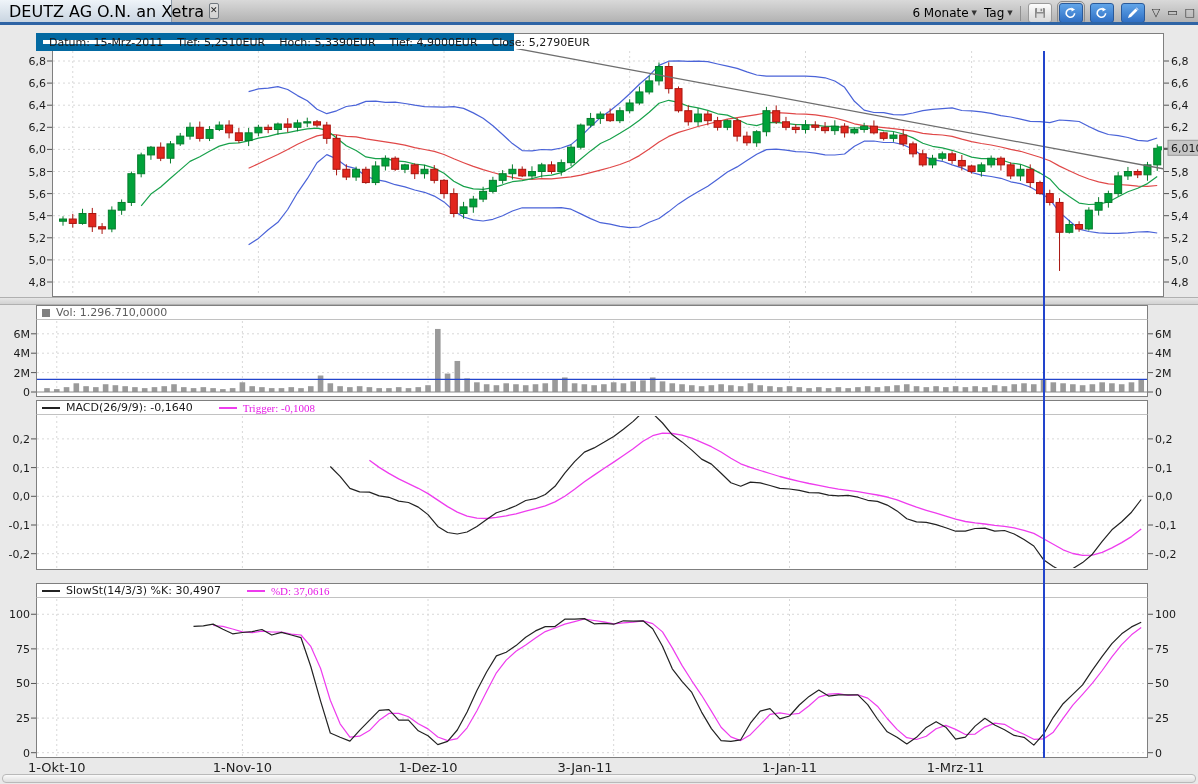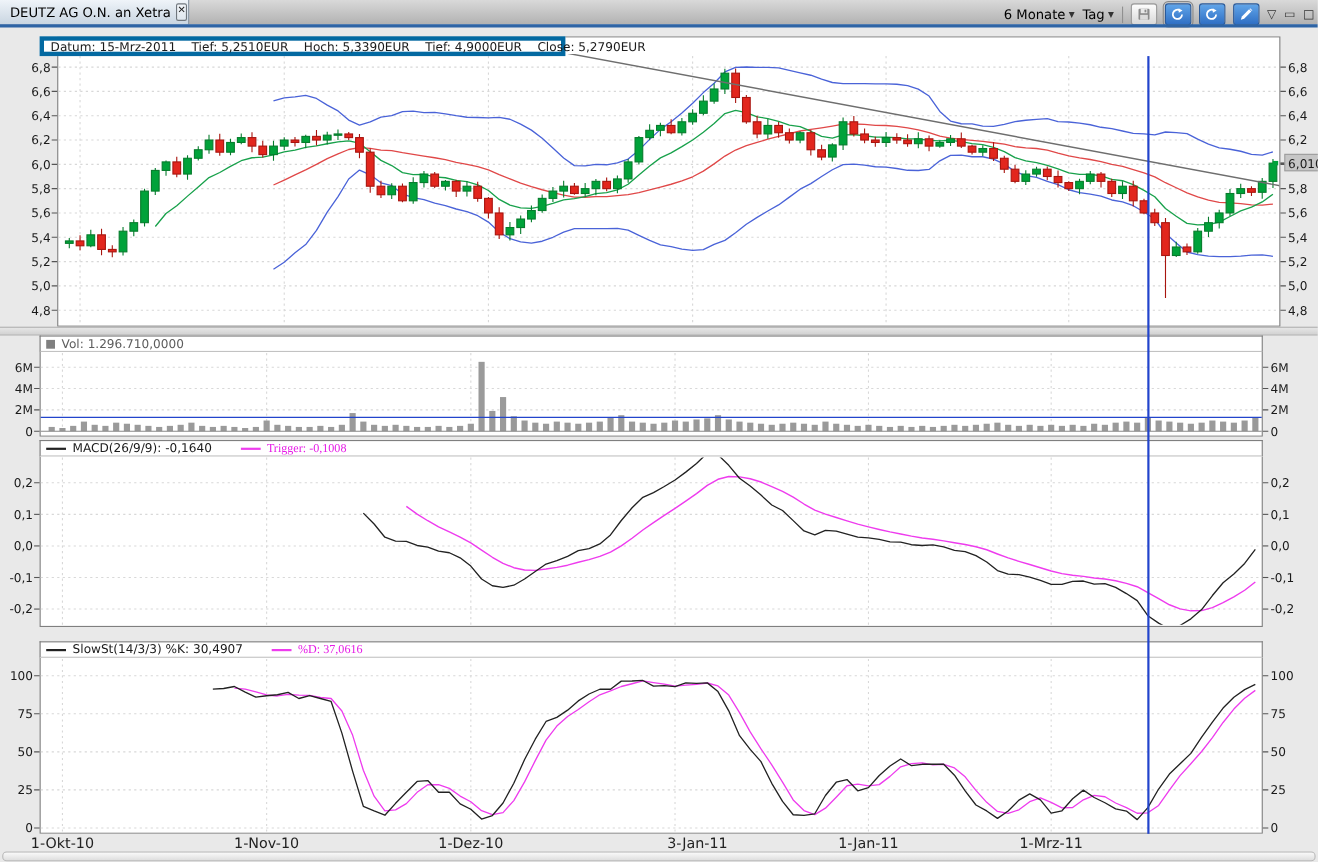--- a/index.html
+++ b/index.html
@@ -5,37 +5,37 @@
   html,body{margin:0;padding:0;}
   body{width:1198px;height:784px;overflow:hidden;position:relative;background:#e9e9e9;
        font-family:"DejaVu Sans","Liberation Sans",sans-serif;font-size:11px;color:#1a1a1a;}
   .abs{position:absolute;}
   
   .tabbar{top:0;left:0;width:1198px;height:22px;background:linear-gradient(#d9d9d9,#b2b2b2);}
   .bluebar{top:22px;left:0;width:1198px;height:3px;background:#2e64a5;}
   .tab{top:0;left:0;width:172px;height:22px;background:linear-gradient(#eff4f9,#c9d5e1);
        border-right:1px solid #8a97a5;box-sizing:border-box;display:flex;align-items:center;
        padding:0 4px;gap:5px;}
-  .tab-title{font-size:12px;color:#000;white-space:nowrap;flex:1;}
+  .tab-title{font-size:16px;color:#000;white-space:nowrap;flex:1;}
   .tab-close{width:14px;height:14px;border:1px solid #70777e;border-radius:2px;font-size:9px;
        line-height:12px;text-align:center;color:#222;background:rgba(255,255,255,.35);cursor:default;}
   .controls{top:0;right:3px;height:26px;display:flex;align-items:center;gap:7px;}
   .ddl{display:flex;align-items:center;gap:3px;font-size:12px;color:#000;}
   .caret{font-size:7px;color:#333;}
   .vsep{width:1px;height:15px;background:#909090;}
   .iconbtn{width:22px;height:18px;border:1px solid #9a9a9a;border-radius:3px;
        background:linear-gradient(#fdfdfd,#d8d8d8);display:flex;align-items:center;justify-content:center;}
   .bluebtn{background:linear-gradient(#61a5e9,#2f6fc4);border:1px solid #2a5a9a;}
   .framed{outline:1px solid #8a8a8a;outline-offset:1px;}
   .winglyph{font-size:11px;color:#333;line-height:22px;}
   
   .legendrow{left:36px;width:1112px;height:15px;box-sizing:border-box;display:flex;align-items:center;
        gap:6px;padding-left:5px;z-index:3;background:#fff;border-bottom:1px solid #c2c2c2;
        border-left:1px solid #7f7f7f;border-right:1px solid #7f7f7f;border-top:1px solid #7f7f7f;}
-  .infobar{top:33px;left:36px;width:478px;height:18px;background:#fff;border:4px solid #0369a1;
+  .infobar{top:33px;left:36px;width:478px;height:18px;background:#fff;border:7px solid #0369a1;
        box-sizing:border-box;z-index:3;display:flex;align-items:center;gap:14px;padding-left:6px;
        white-space:nowrap;}
   .linesample{display:inline-block;width:18px;height:2px;}
   .sq{display:inline-block;width:8px;height:8px;background:#808080;}
   .graytxt{color:#5d5d5d;}
   .magtxt{color:#e619e6;font-family:Liberation Serif, serif;}
   .splitter{left:0;width:1198px;background:linear-gradient(#e6e6e6,#d2d2d2);
        border-top:1px solid #b0b0b0;border-bottom:1px solid #b0b0b0;box-sizing:border-box;}
   .xlabel{top:760px;width:80px;text-align:center;color:#222;font-size:13px;z-index:2;}
   .hscroll{top:774px;left:2px;width:1194px;height:9px;border:1px solid #b9b9b9;border-radius:4px;
@@ -664,18 +664,18 @@
         <path d="M213.1 42.5L222.9 43.4L232.6 46.0L242.4 48.8L252.2 49.7L261.9 48.2L271.7 49.0L281.5 49.2L291.3 51.1L301.0 52.0L310.8 63.4L320.6 85.5L330.3 117.2L340.1 140.8L349.9 154.1L359.6 153.2L369.4 147.6L379.2 137.3L388.9 130.4L398.7 130.4L408.5 133.7L418.3 140.7L428.0 145.9L437.8 154.0L447.6 157.6L457.3 155.7L467.1 144.8L476.9 127.8L486.6 108.5L496.4 89.8L506.2 77.1L516.0 68.3L525.7 62.0L535.5 54.9L545.3 48.6L555.0 45.0L564.8 41.1L574.6 38.6L584.4 36.0L594.1 37.5L603.9 38.9L613.7 40.8L623.4 39.8L633.2 39.1L643.0 37.9L652.7 40.6L662.5 48.9L672.3 64.9L682.0 82.4L691.8 97.8L701.6 112.3L711.4 128.1L721.1 144.2L730.9 153.9L740.7 157.6L750.4 151.7L760.2 141.7L770.0 131.3L779.8 129.9L789.5 131.5L799.3 130.3L809.1 122.8L818.8 114.1L828.6 111.2L838.4 110.6L848.1 112.3L857.9 111.8L867.7 115.1L877.4 123.2L887.2 135.5L897.0 146.4L906.8 154.7L916.5 156.5L926.3 153.2L936.1 145.8L945.8 142.4L955.6 146.4L965.4 151.5L975.1 151.1L984.9 144.1L994.7 140.1L1004.5 141.3L1014.2 147.0L1024.0 151.2L1033.8 156.3L1043.5 155.9L1053.3 149.2L1063.1 135.4L1072.8 122.1L1082.6 111.3L1092.4 100.2L1102.2 87.5L1111.9 73.8L1121.7 61.6L1131.5 51.8L1141.2 44.6" fill="none" stroke="#ee3cee" stroke-width="1.2" stroke-linejoin="round"></path>
         <path d="M193.5 43.4L203.3 42.9L213.1 41.1L222.9 46.2L232.6 50.8L242.4 49.5L252.2 48.6L261.9 46.5L271.7 52.0L281.5 49.3L291.3 52.0L301.0 54.7L310.8 83.5L320.6 118.2L330.3 150.0L340.1 154.2L349.9 158.1L359.6 147.3L369.4 137.3L379.2 127.4L388.9 126.6L398.7 137.2L408.5 137.2L418.3 147.8L428.0 152.7L437.8 161.6L447.6 158.4L457.3 147.0L467.1 129.0L476.9 107.5L486.6 89.0L496.4 72.9L506.2 69.2L516.0 62.6L525.7 54.2L535.5 47.9L545.3 43.6L555.0 43.6L564.8 36.2L574.6 36.1L584.4 35.6L594.1 40.8L603.9 40.3L613.7 41.2L623.4 37.8L633.2 38.2L643.0 37.8L652.7 45.7L662.5 63.2L672.3 85.8L682.0 98.3L691.8 109.4L701.6 129.1L711.4 145.6L721.1 157.7L730.9 158.3L740.7 156.8L750.4 140.2L760.2 128.1L770.0 125.7L779.8 135.9L789.5 133.0L799.3 122.0L809.1 113.4L818.8 107.0L828.6 113.1L838.4 111.8L848.1 111.8L857.9 111.8L867.7 121.7L877.4 136.0L887.2 148.8L897.0 154.2L906.8 161.0L916.5 154.3L926.3 144.4L936.1 138.7L945.8 144.2L955.6 156.2L965.4 154.1L975.1 143.1L984.9 135.3L994.7 142.0L1004.5 146.8L1014.2 152.4L1024.0 154.3L1033.8 162.1L1043.5 151.2L1053.3 134.3L1063.1 120.7L1072.8 111.4L1082.6 101.9L1092.4 87.2L1102.2 73.4L1111.9 60.7L1121.7 50.8L1131.5 43.9L1141.2 39.2" fill="none" stroke="#222222" stroke-width="1.2" stroke-linejoin="round"></path>
       </g>
     </svg>
   </div>
 
 <div id="xaxis">
     <div class="abs xlabel" style="left: 16.77px;">1-Okt-10</div>
     <div class="abs xlabel" style="left: 202.4px;">1-Nov-10</div>
     <div class="abs xlabel" style="left: 388.03px;">1-Dez-10</div>
-    <div class="abs xlabel" style="left: 594px;">3-Jan-11</div>
+    <div class="abs xlabel" style="left: 545px;">3-Jan-11</div>
     <div class="abs xlabel" style="left: 749.52px;">1-Jan-11</div>
     <div class="abs xlabel" style="left: 915.61px;">1-Mrz-11</div>
   </div>
 <div class="abs vline" style="left: 1042.54px; background: rgb(34, 68, 204);"></div>
 <div class="abs hscroll"></div>
 
 </body></html>

